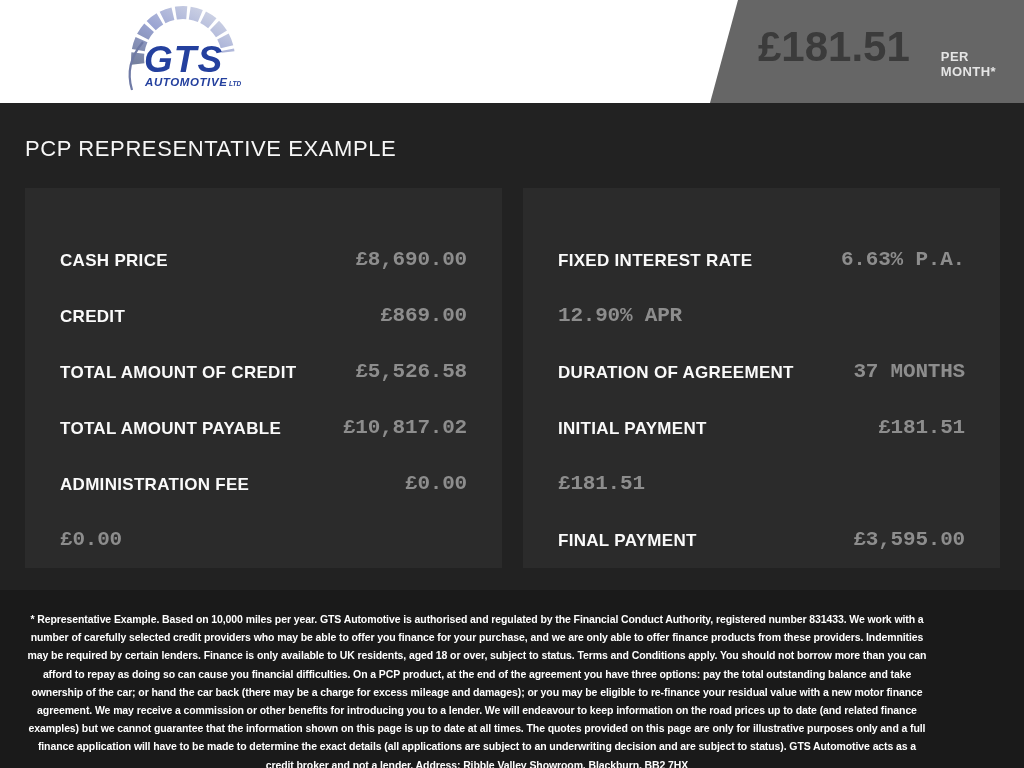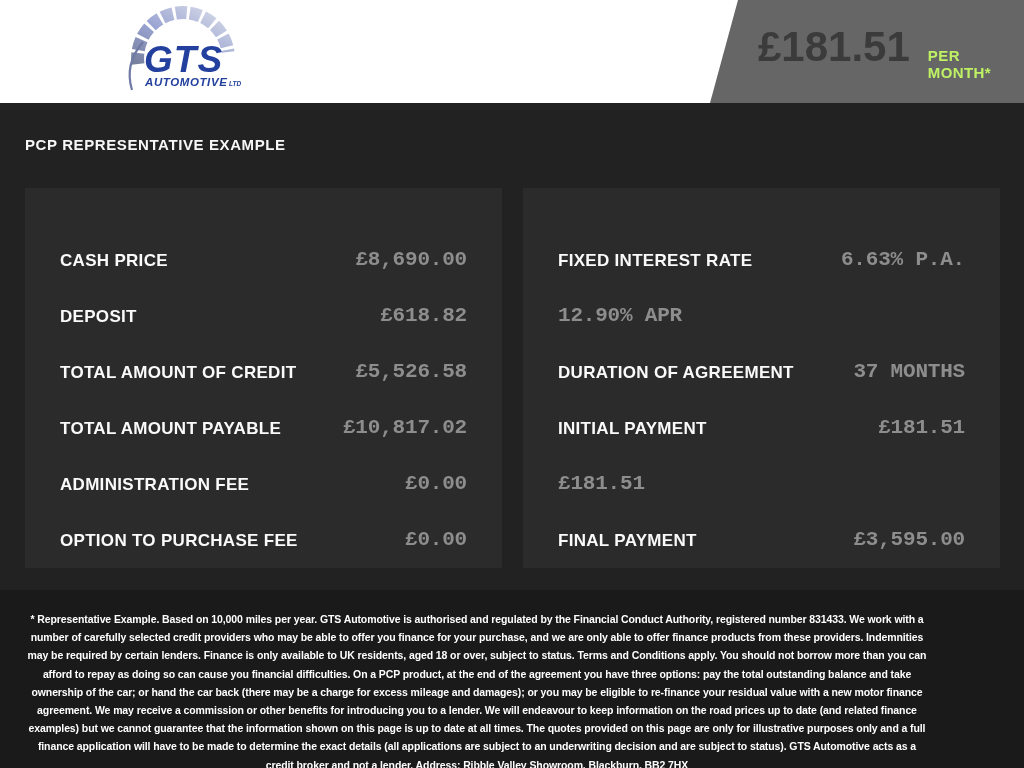--- a/index.html
+++ b/index.html
@@ -13,27 +13,27 @@
   .logo { position: absolute; left: 116px; top: 6px; width: 140px; height: 94px; }
 
   .price-flag {
     position: absolute; top: 0; right: 0; height: 103px; width: 314px;
     background: #666666;
     clip-path: polygon(28px 0, 100% 0, 100% 100%, 0 100%);
     display: flex; align-items: baseline; justify-content: flex-start;
     padding-left: 48px; padding-top: 26px;
   }
   .price-amount { font-size: 42px; font-weight: bold; color: #3b3b3b; letter-spacing: 0px; line-height: 1; }
-  .price-period { font-size: 15px; font-weight: bold; color: #bef264; margin-left: 18px; letter-spacing: 0.4px; }
+  .price-period { font-size: 13px; font-weight: bold; color: #e5e5e5; margin-left: 31px; letter-spacing: 0.4px; }
 
   
   .main { position: absolute; top: 103px; left: 0; width: 1024px; height: 487px; background: #222222; }
   .page-heading {
     position: absolute; top: 33px; left: 25px;
-    font-size: 15px; font-weight: bold; color: #f7f7f7; letter-spacing: 0.6px;
+    font-size: 22px; font-weight: normal; color: #f7f7f7; letter-spacing: 0.6px;
   }
 
   .panel {
     position: absolute; top: 85px; height: 380px; background: #2b2b2b;
     padding: 27px 35px 0 35px; display: flex; flex-direction: column;
   }
   .panel-left  { left: 25px;  width: 477px; }
   .panel-right { left: 523px; width: 477px; }
 
   .row { height: 56px; display: flex; align-items: flex-end; justify-content: space-between; }
@@ -79,37 +79,36 @@
 
   <div class="main">
     <div class="page-heading">PCP REPRESENTATIVE EXAMPLE</div>
 
     <div class="panel panel-left">
       <div class="row">
         <span class="row-label">CASH PRICE</span>
         <span class="row-value">£8,690.00</span>
       </div>
       <div class="row">
-        <span class="row-label">DEPOSIT</span>
-        <span class="row-value">£618.82</span>
+        <span class="row-label">CREDIT</span>
+        <span class="row-value">£869.00</span>
       </div>
       <div class="row">
         <span class="row-label">TOTAL AMOUNT OF CREDIT</span>
         <span class="row-value">£5,526.58</span>
       </div>
       <div class="row">
         <span class="row-label">TOTAL AMOUNT PAYABLE</span>
         <span class="row-value">£10,817.02</span>
       </div>
       <div class="row">
         <span class="row-label">ADMINISTRATION FEE</span>
         <span class="row-value">£0.00</span>
       </div>
       <div class="row">
-        <span class="row-label">OPTION TO PURCHASE FEE</span>
         <span class="row-value">£0.00</span>
       </div>
     </div>
 
     <div class="panel panel-right">
       <div class="row">
         <span class="row-label">FIXED INTEREST RATE</span>
         <span class="row-value">6.63% P.A.</span>
       </div>
       <div class="row">

